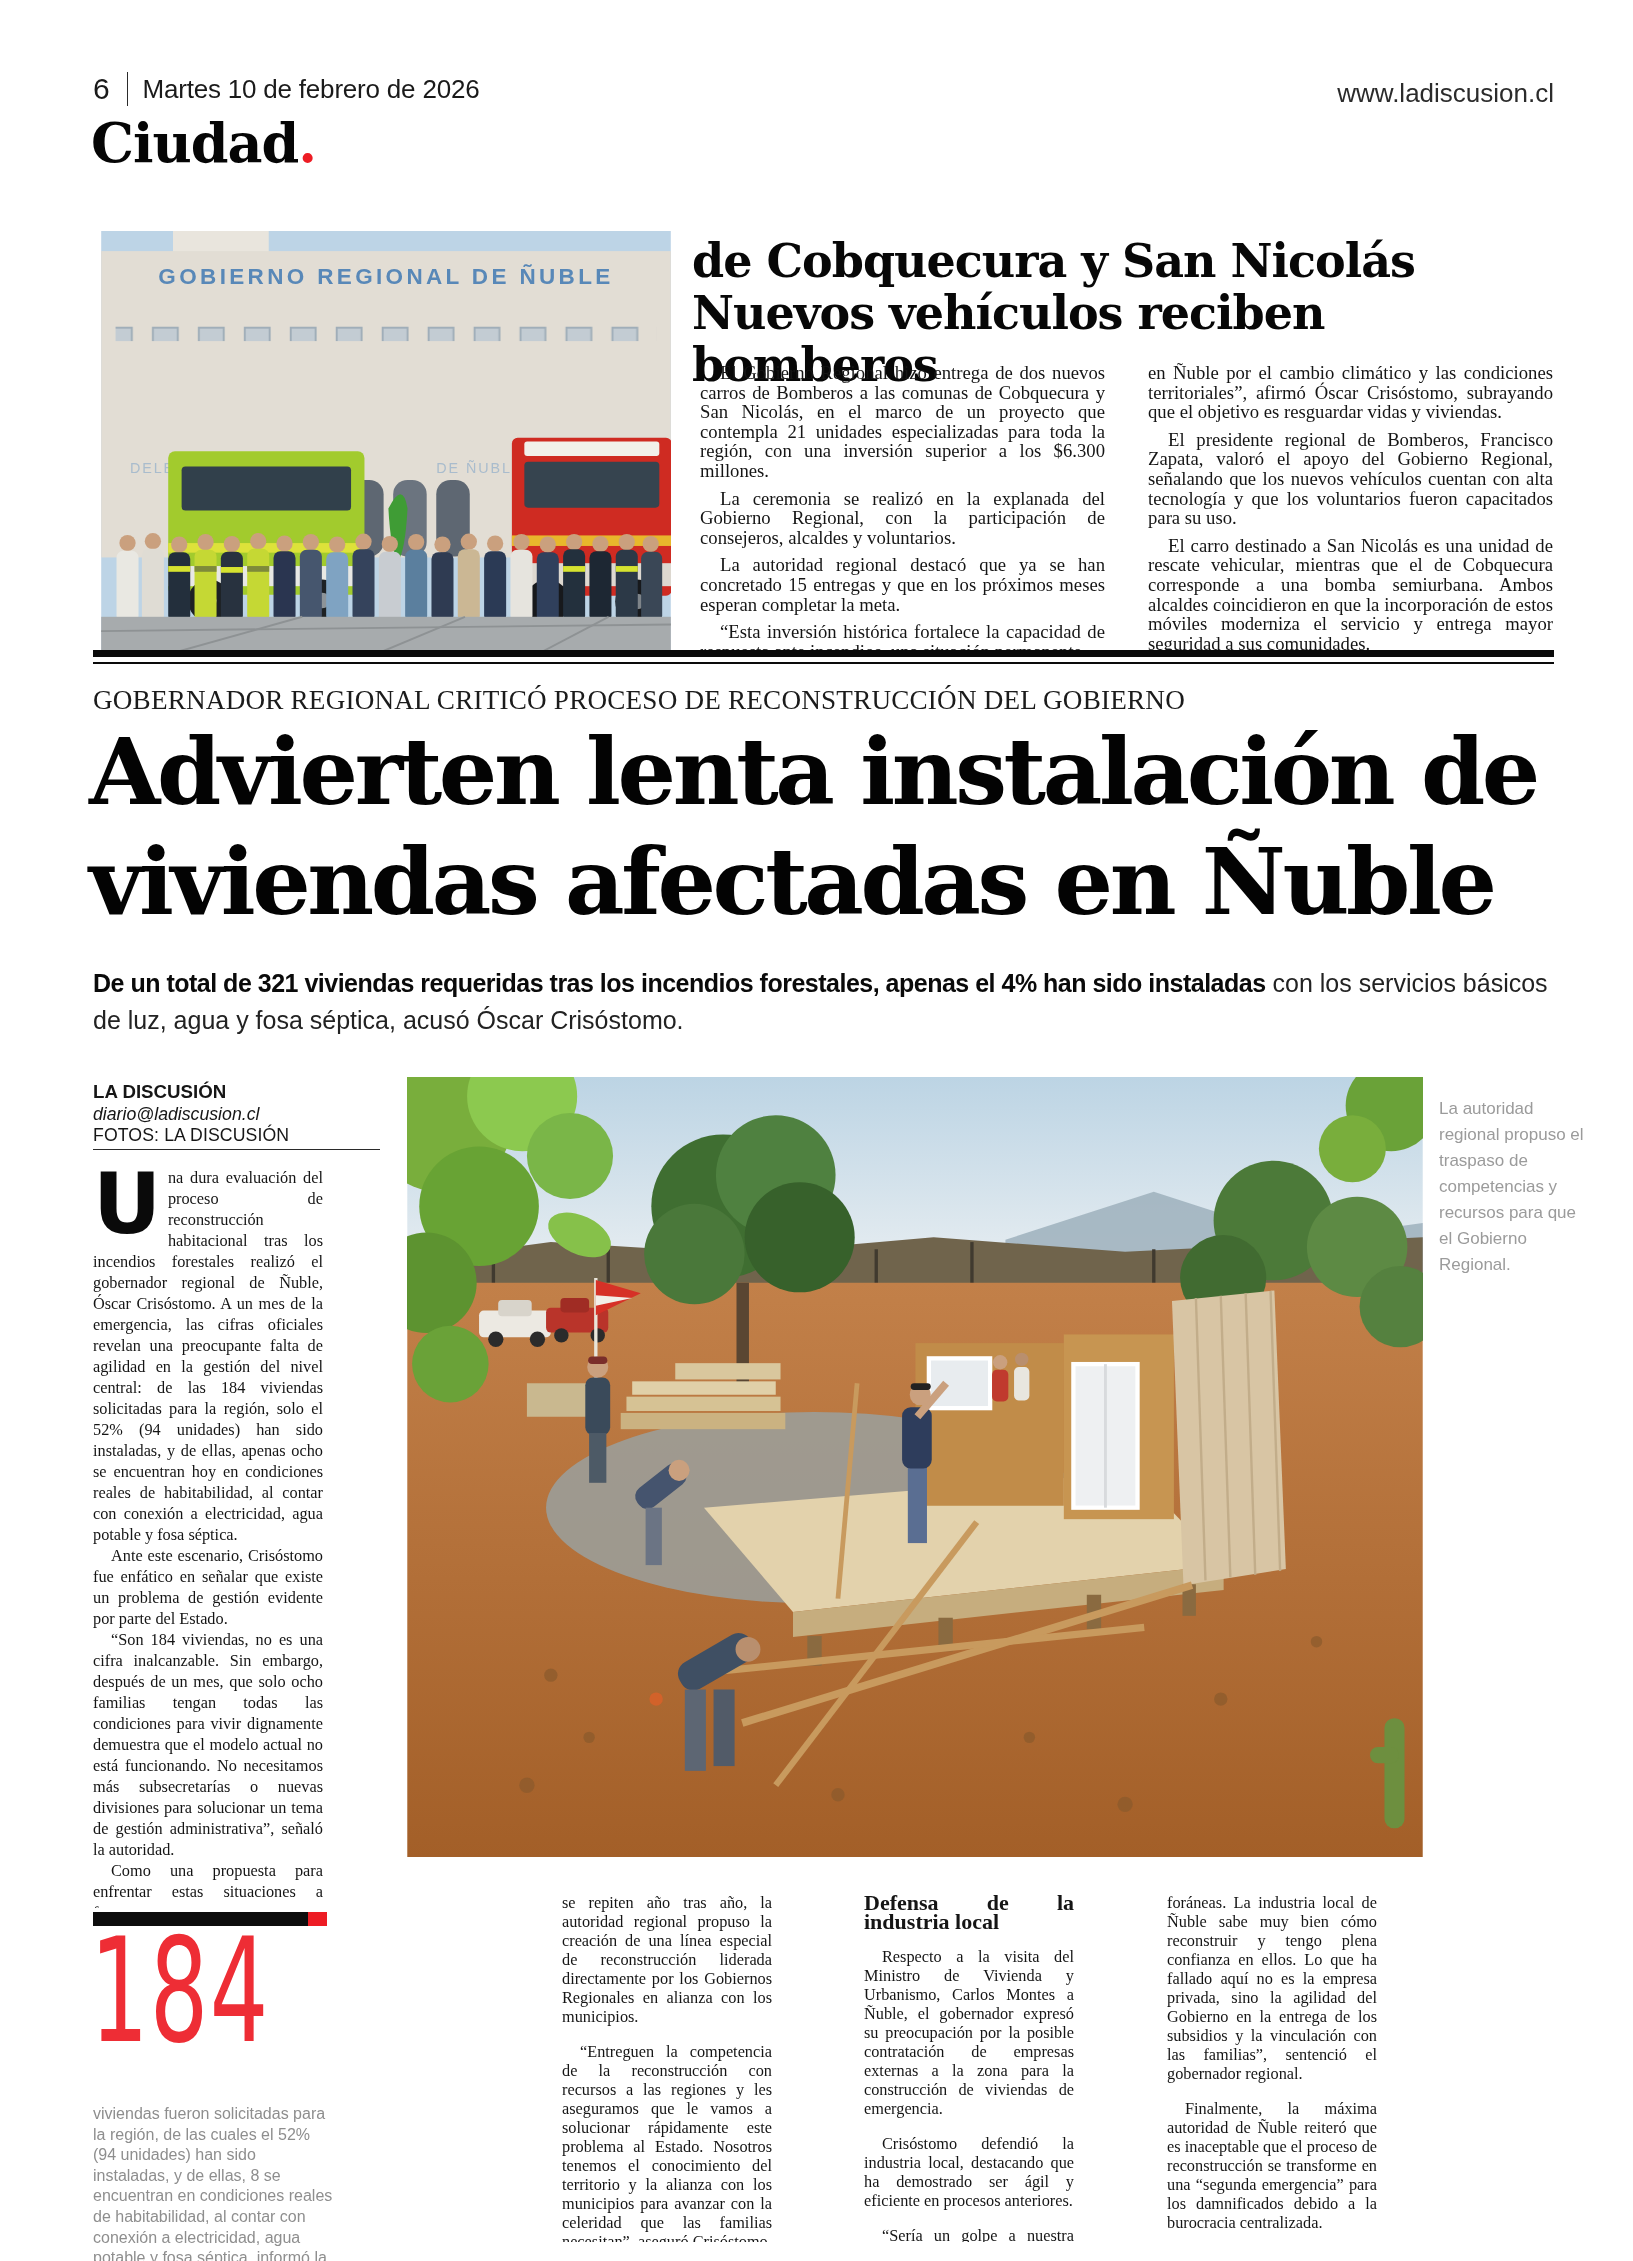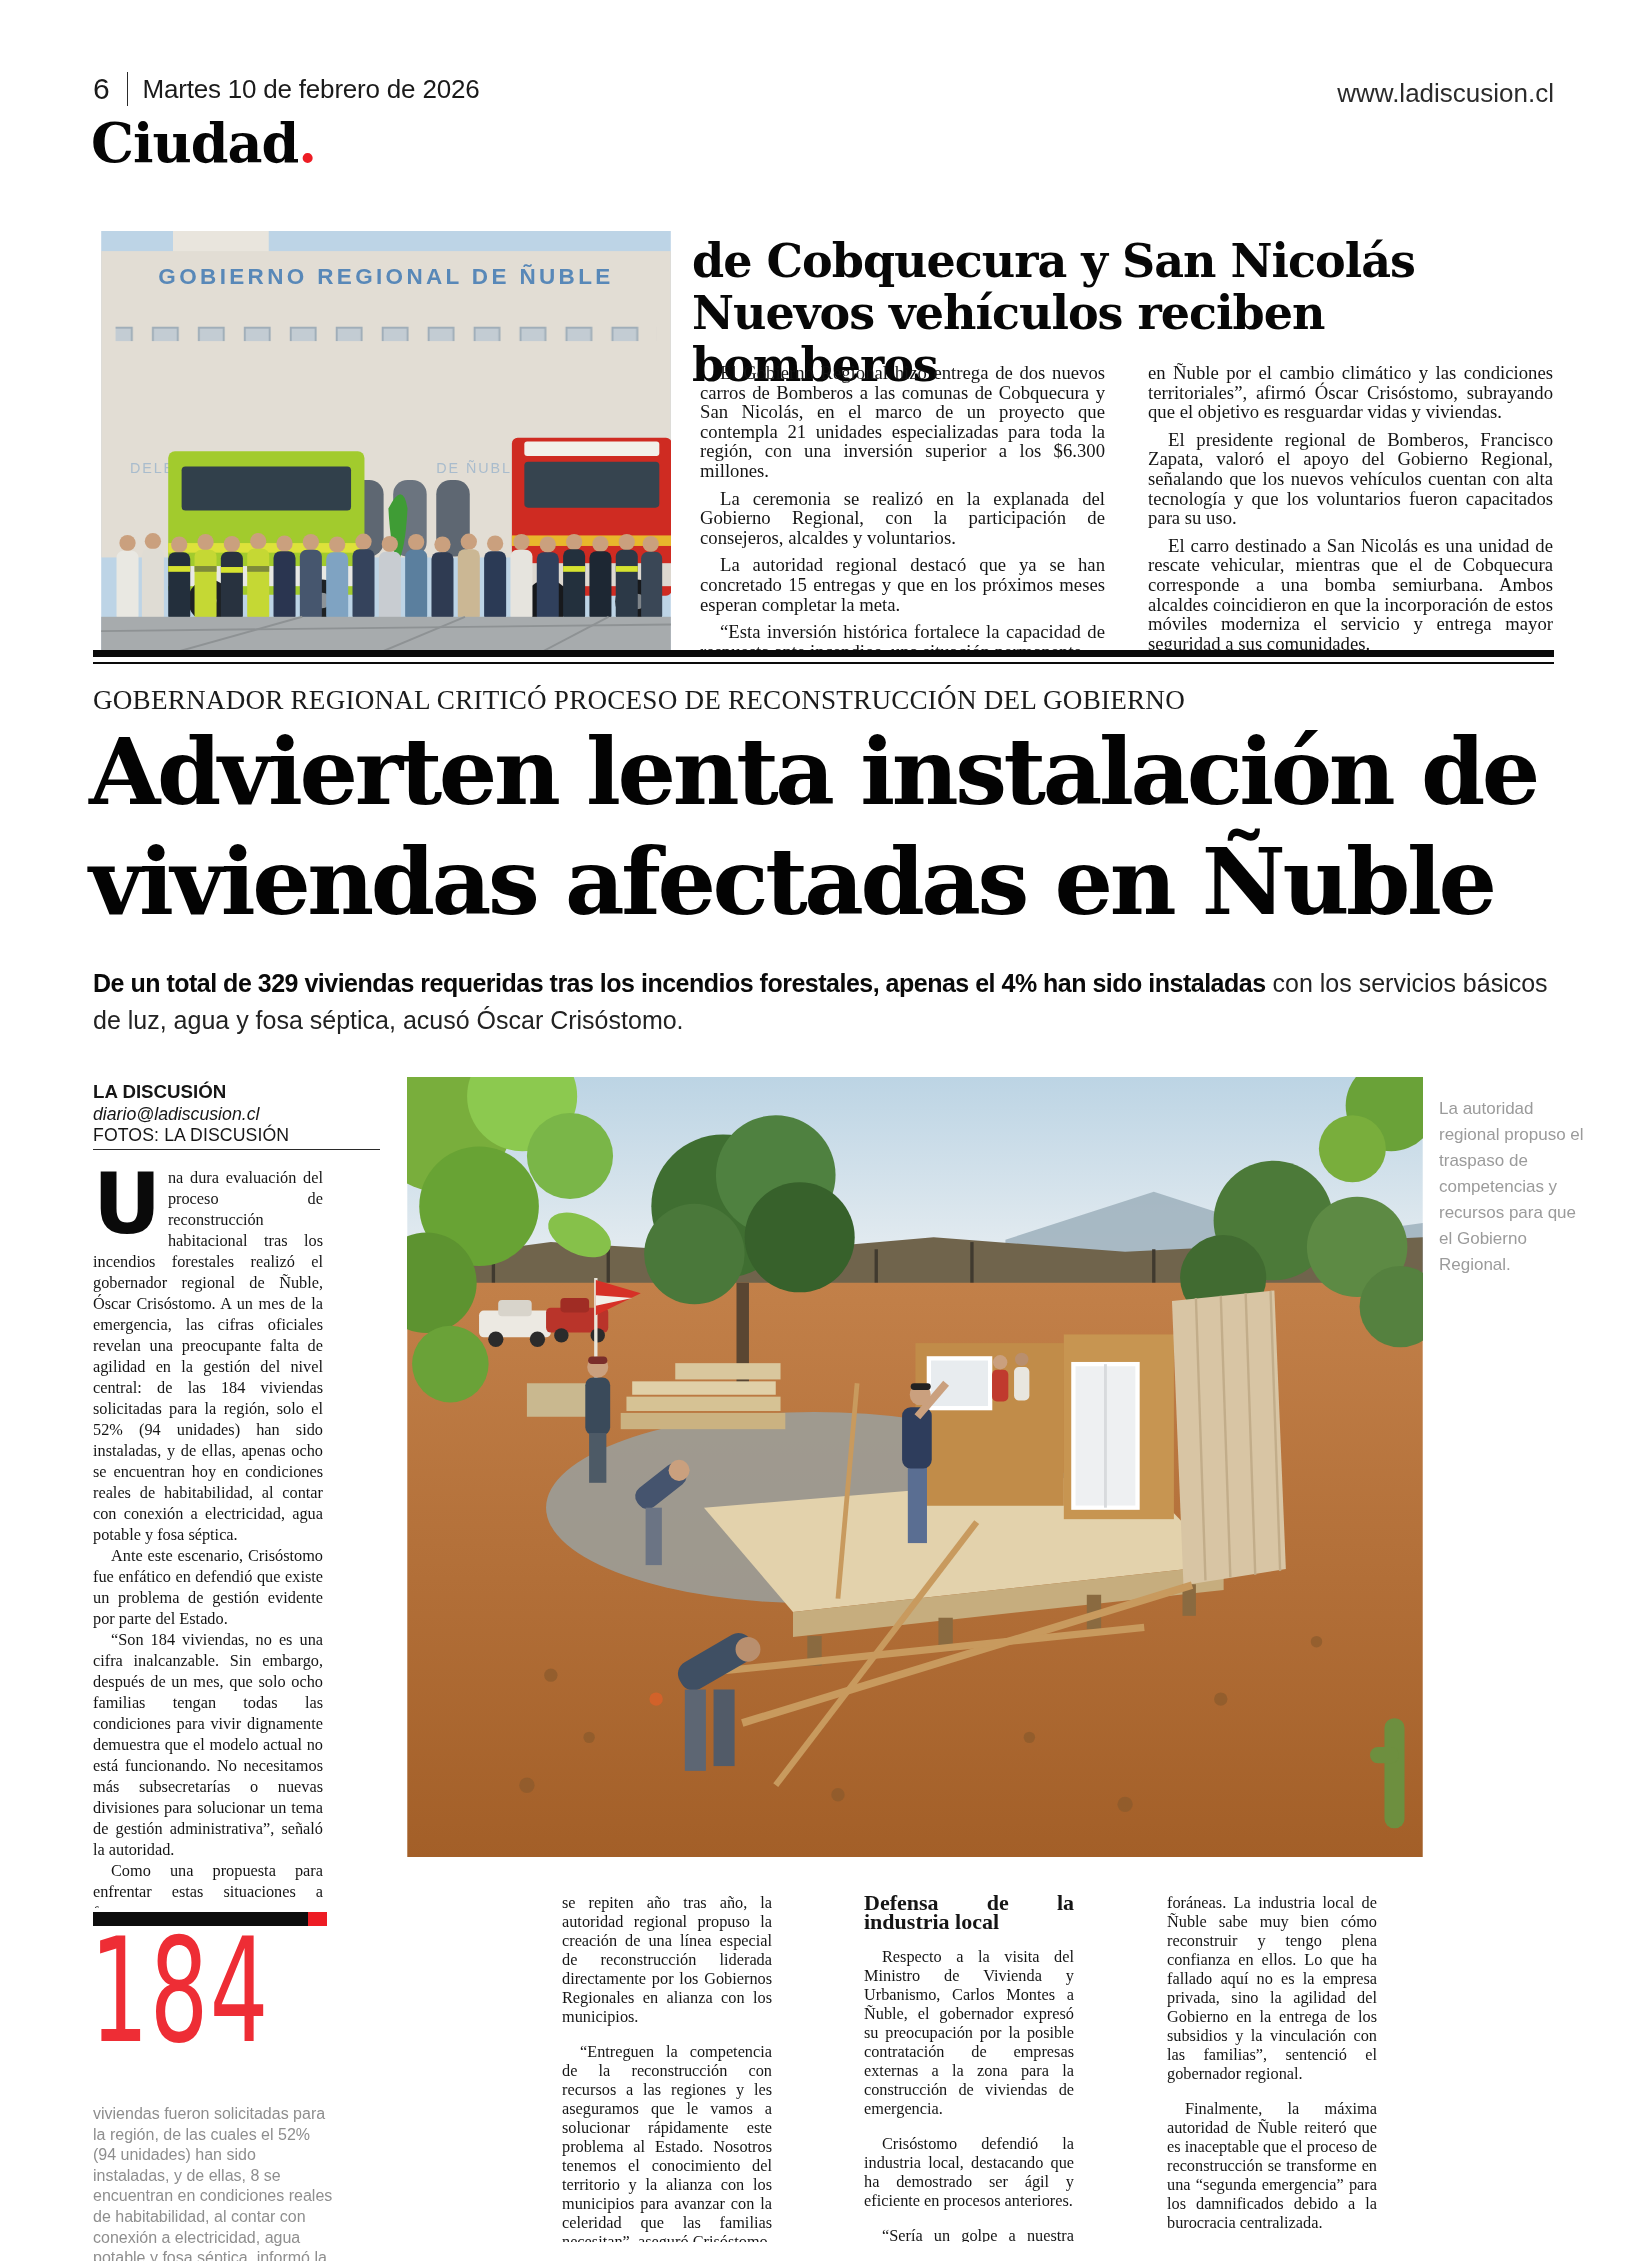--- a/index.html
+++ b/index.html
@@ -205,21 +205,21 @@
   </div>
 
   <div class="seprule"></div>
   <div class="seprule2"></div>
 
   <div class="kicker">GOBERNADOR REGIONAL CRITICÓ PROCESO DE RECONSTRUCCIÓN DEL GOBIERNO</div>
   <div class="mhead">
     <div>Advierten lenta instalación de</div>
     <div>viviendas afectadas en Ñuble</div>
   </div>
-  <div class="lede"><b>De un total de 329 viviendas requeridas tras los incendios forestales, apenas el 4% han sido instaladas</b><span> con los servicios básicos de luz, agua y fosa séptica, acusó Óscar Crisóstomo.</span></div>
+  <div class="lede"><b>De un total de 321 viviendas requeridas tras los incendios forestales, apenas el 4% han sido instaladas</b><span> con los servicios básicos de luz, agua y fosa séptica, acusó Óscar Crisóstomo.</span></div>
 
   <div class="byline">
     <div class="nm">LA DISCUSIÓN</div>
     <div class="em">diario@ladiscusion.cl</div>
     <div class="ph">FOTOS: LA DISCUSIÓN</div>
   </div>
   <div class="byrule"></div>
 
   <div class="mphoto">
     <svg width="1016" height="780" viewBox="0 0 2122 1630" xmlns="http://www.w3.org/2000/svg">
@@ -378,21 +378,21 @@
         <circle cx="1500" cy="1520" r="16"></circle>
           <circle cx="1900" cy="1180" r="12"></circle>
       </g>
     </svg>
   </div>
 
   <div class="pcap">La autoridad regional propuso el traspaso de competencias y recursos para que el Gobierno Regional.</div>
 
   <div class="leftcol">
     <p><span class="dropcap">U</span><span>na dura evaluación del proceso de reconstrucción habitacional tras los incendios forestales realizó el gobernador regional de Ñuble, Óscar Crisóstomo. A un mes de la emergencia, las cifras oficiales revelan una preocupante falta de agilidad en la gestión del nivel central: de las 184 viviendas solicitadas para la región, solo el 52% (94 unidades) han sido instaladas, y de ellas, apenas ocho se encuentran hoy en condiciones reales de habitabilidad, al contar con conexión a electricidad, agua potable y fosa séptica.</span></p>
-    <p class="ind">Ante este escenario, Crisóstomo fue enfático en defendió que existe un problema de gestión evidente por parte del Estado.</p>
+    <p class="ind">Ante este escenario, Crisóstomo fue enfático en señalar que existe un problema de gestión evidente por parte del Estado.</p>
     <p class="ind">“Son 184 viviendas, no es una cifra inalcanzable. Sin embargo, después de un mes, que solo ocho familias tengan todas las condiciones para vivir dignamente demuestra que el modelo actual no está funcionando. No necesitamos más subsecretarías o nuevas divisiones para solucionar un tema de gestión administrativa”, señaló la autoridad.</p>
     <p class="ind">Como una propuesta para enfrentar estas situaciones a futuro, que</p>
   </div>
 
   <div class="figbar"></div>
   <div class="bignum">184</div>
   <div class="figcap">viviendas fueron solicitadas para la región, de las cuales el 52% (94 unidades) han sido instaladas, y de ellas, 8 se encuentran en condiciones reales de habitabilidad, al contar con conexión a electricidad, agua potable y fosa séptica, informó la Gobernación Regional.</div>
 
   <div class="bcol bcol-a">
     <p>se repiten año tras año, la autoridad regional propuso la creación de una línea especial de reconstrucción liderada directamente por los Gobiernos Regionales en alianza con los municipios.</p>

